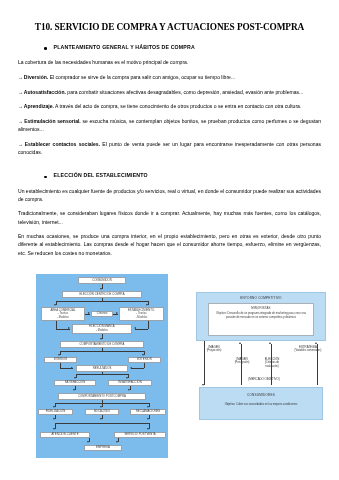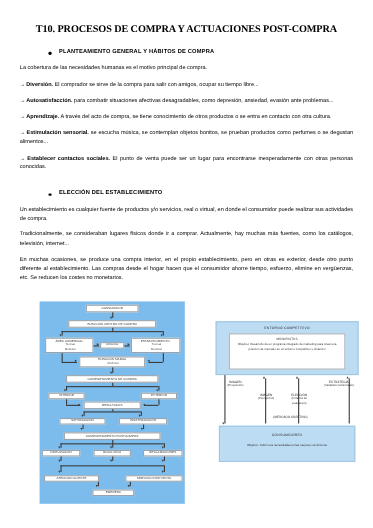--- a/index.html
+++ b/index.html
@@ -188,21 +188,21 @@
     white-space: nowrap;
   }
   .rlabel .sm { font-size: 2.6px; }
   .rlabel.wrap { white-space: normal; }
 </style>
 </head>
 <body>
 
 <div class="page">
 
-  <h1 class="doc-title">T10. PROCESOS DE COMPRA Y ACTUACIONES POST-COMPRA</h1>
+  <h1 class="doc-title">T10. SERVICIO DE COMPRA Y ACTUACIONES POST-COMPRA</h1>
 
   <div class="bullet-head">
     <span class="bullet-dot"></span>
     <span class="bullet-label">PLANTEAMIENTO GENERAL Y HÁBITOS DE COMPRA</span>
   </div>
 
   <p class="body first">La cobertura de las necesidades humanas es el motivo principal de compra.</p>
   <p class="body"><span class="arrow">→ </span><span class="b">Diversión.</span> El comprador se sirve de la compra para salir con amigos, ocupar su tiempo libre...</p>
   <p class="body"><span class="arrow">→ </span><span class="b">Autosatisfacción.</span> para combatir situaciones afectivas desagradables, como depresión, ansiedad, evasión ante problemas...</p>
   <p class="body"><span class="arrow">→ </span><span class="b">Aprendizaje.</span> A través del acto de compra, se tiene conocimiento de otros productos o se entra en contacto con otra cultura.</p>

